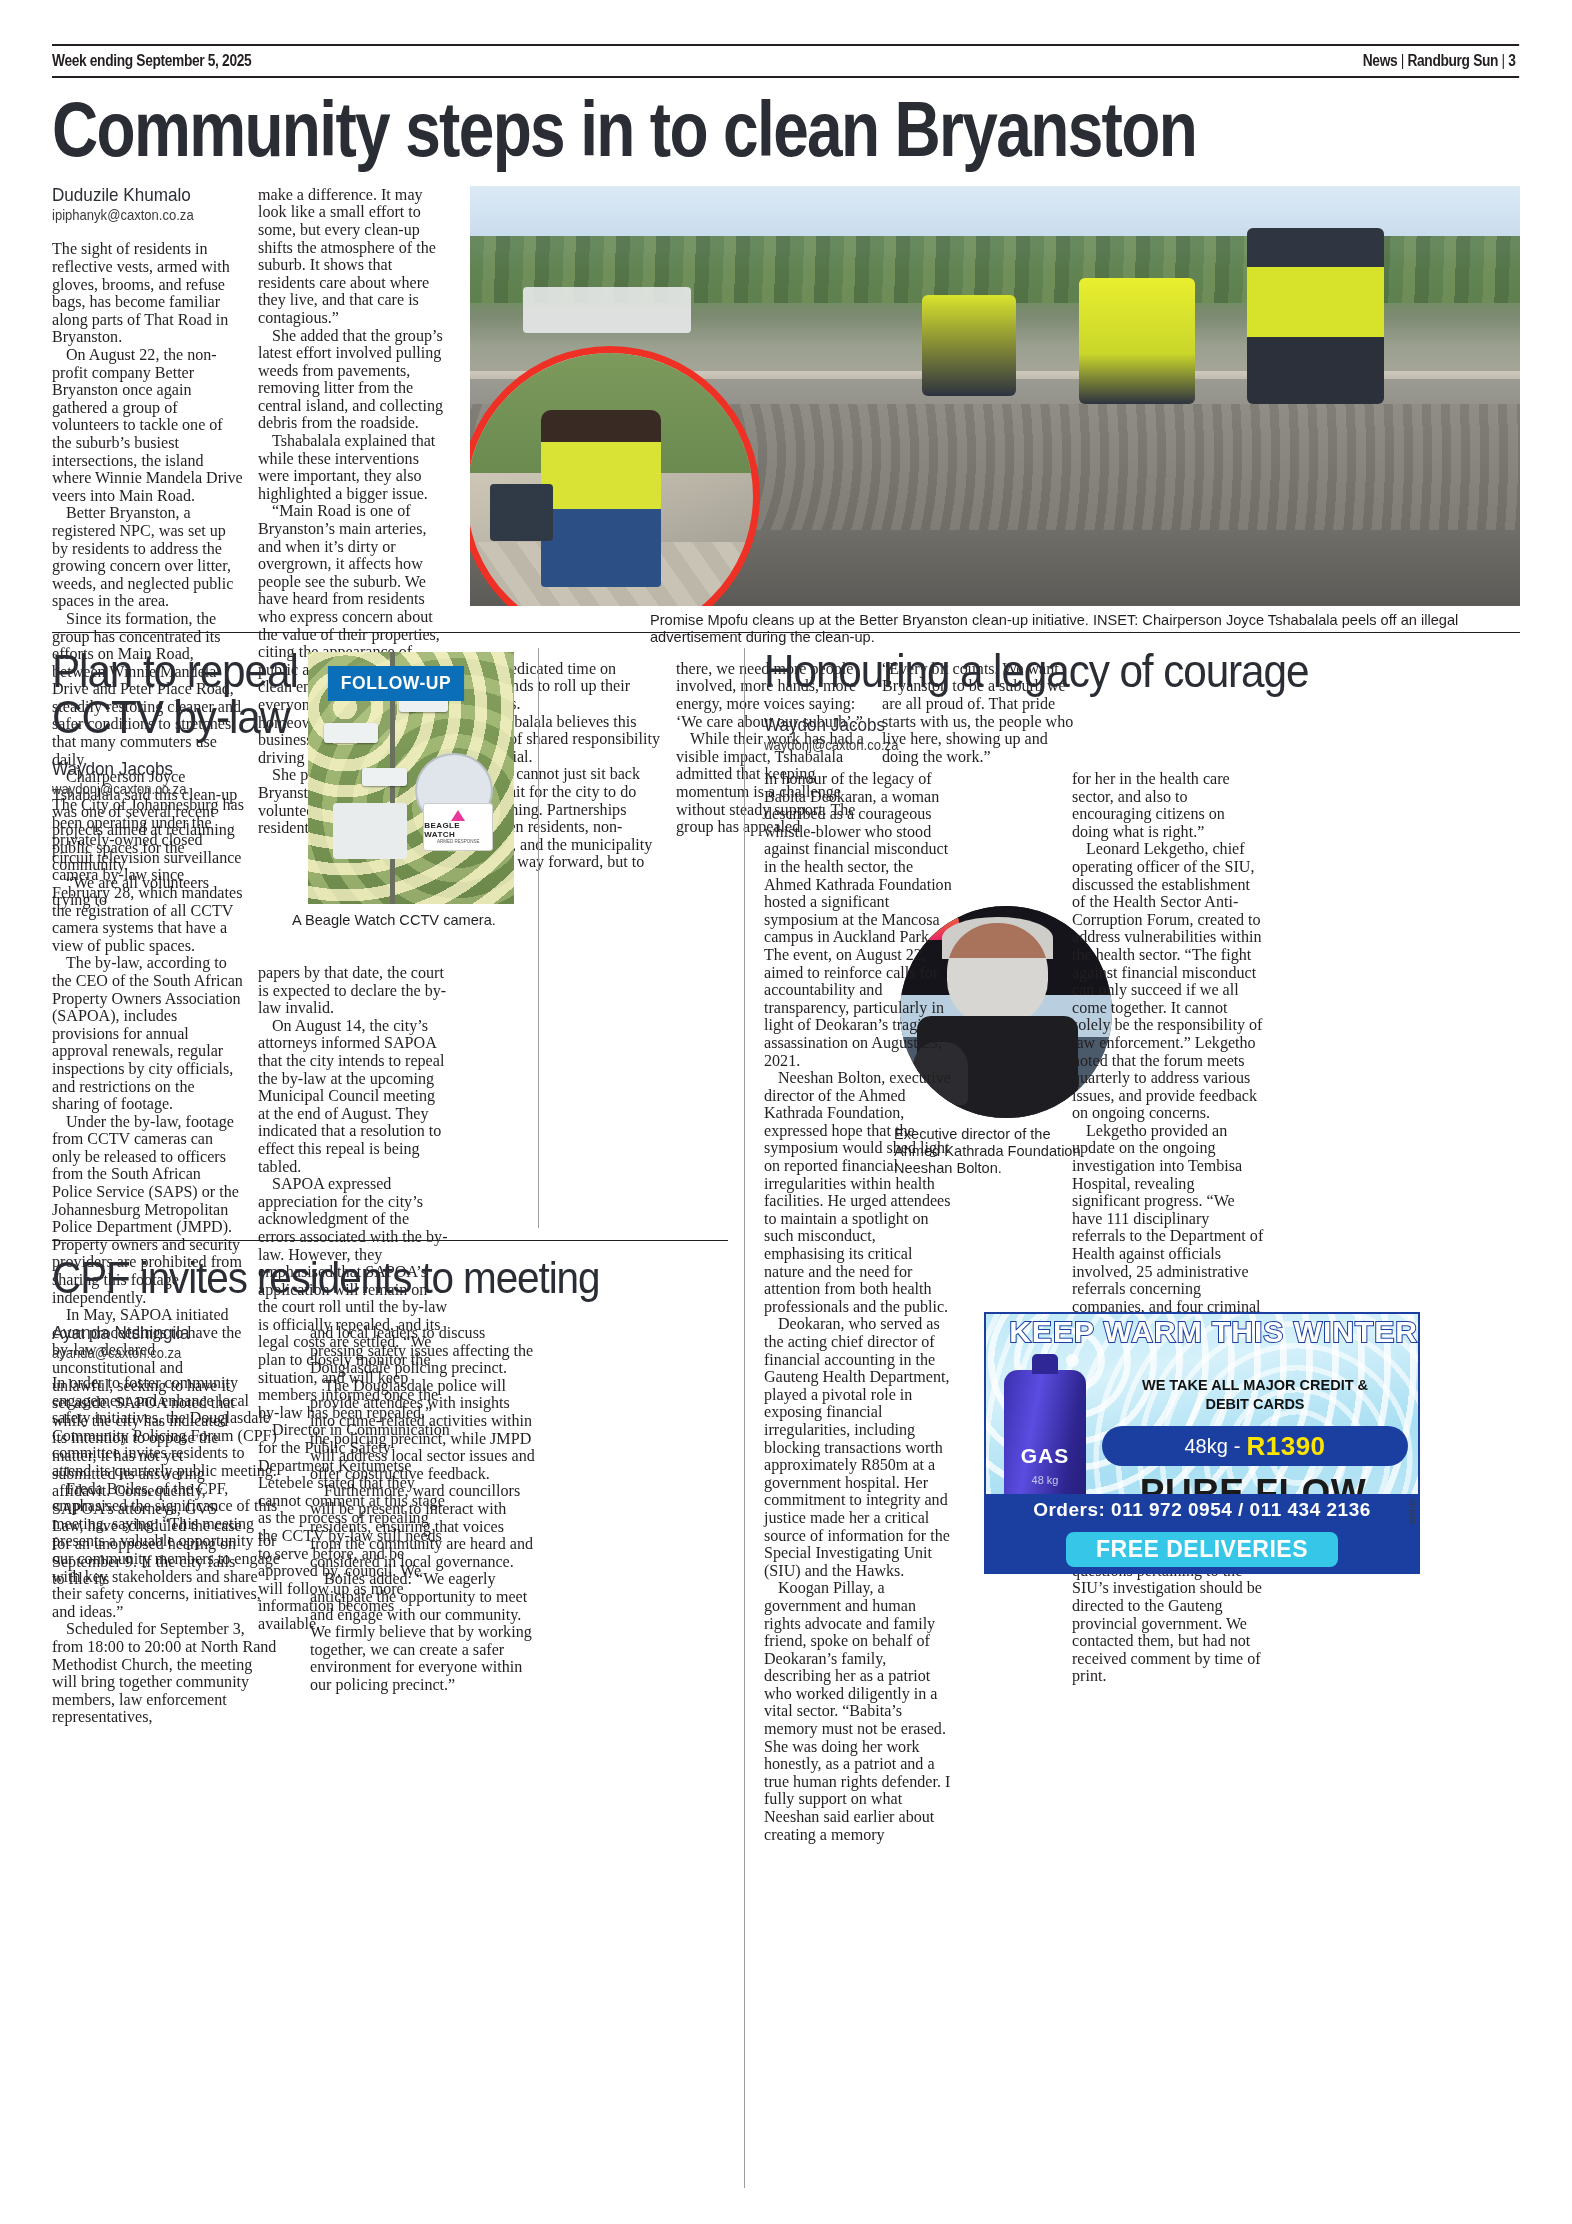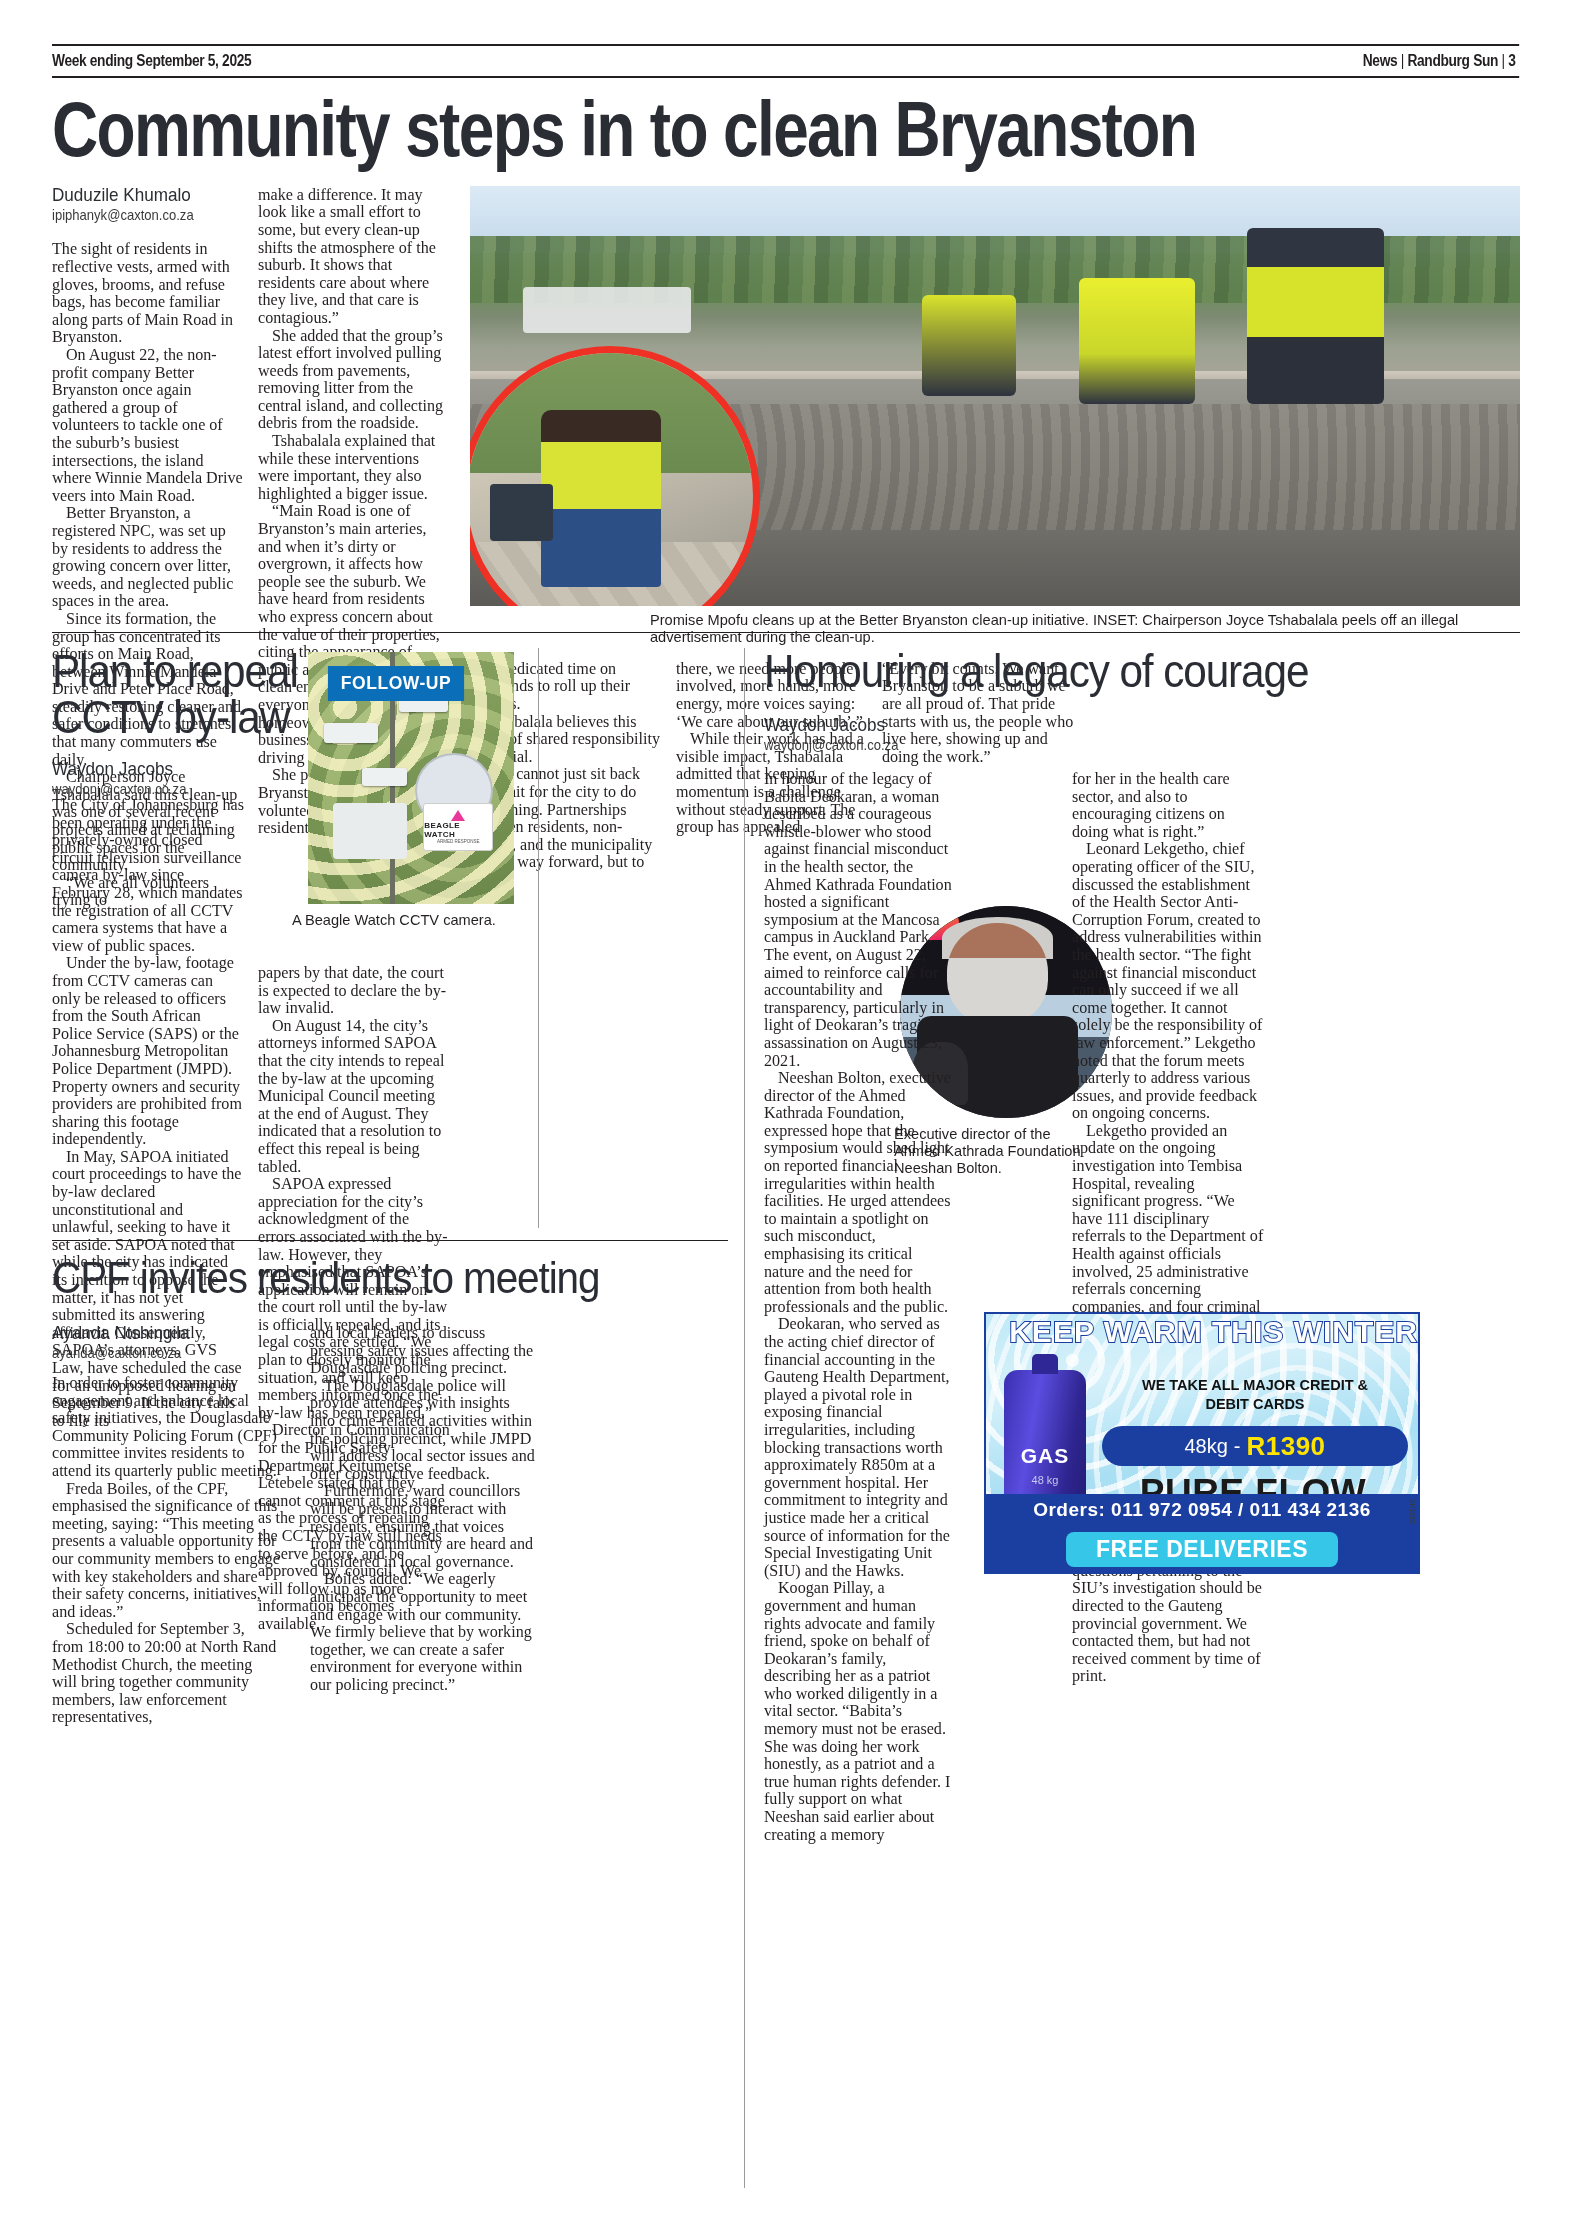--- a/index.html
+++ b/index.html
@@ -283,21 +283,21 @@
     </span>
   </div>
 
   <div class="hl-main">Community steps in to clean Bryanston</div>
 
   <div style="position:relative; height:470px;">
 
     <div class="body-col" style="position:absolute; left:0; top:0; width:192px;">
       <div class="byline-name">Duduzile Khumalo</div>
       <div class="byline-mail" style="margin-bottom:16px;">ipiphanyk@caxton.co.za</div>
-      <p>The sight of residents in reflective vests, armed with gloves, brooms, and refuse bags, has become familiar along parts of Main Road in Bryanston.</p>
+      <p>The sight of residents in reflective vests, armed with gloves, brooms, and refuse bags, has become familiar along parts of That Road in Bryanston.</p>
       <p>On August 22, the non-profit company Better Bryanston once again gathered a group of volunteers to tackle one of the suburb’s busiest intersections, the island where Winnie Mandela Drive veers into Main Road.</p>
       <p>Better Bryanston, a registered NPC, was set up by residents to address the growing concern over litter, weeds, and neglected public spaces in the area.</p>
       <p>Since its formation, the group has concentrated its efforts on Main Road, between Winnie Mandela Drive and Peter Place Road, steadily restoring cleaner and safer conditions to stretches that many commuters use daily.</p>
       <p>Chairperson Joyce Tshabalala said this clean-up was one of several recent projects aimed at reclaiming public spaces for the community.</p>
       <p>“We are all volunteers trying to</p>
     </div>
 
     <div class="body-col" style="position:absolute; left:206px; top:2px; width:192px;">
       <p style="text-indent:0">make a difference. It may look like a small effort to some, but every clean-up shifts the atmosphere of the suburb. It shows that residents care about where they live, and that care is contagious.”</p>
       <p>She added that the group’s latest effort involved pulling weeds from pavements, removing litter from the central island, and collecting debris from the roadside.</p>
@@ -350,20 +350,21 @@
     <div class="hl-sec">Plan to repeal</div>
     <div class="hl-sec">CCTV by-law</div>
 
     <div style="margin-top:18px;">
       <div class="byline-name">Waydon Jacobs</div>
       <div class="byline-mail">waydonj@caxton.co.za</div>
     </div>
 
     <div class="body-col" style="position:absolute; left:0; top:148px; width:192px;">
       <p style="text-indent:0">The City of Johannesburg has been operating under the privately-owned closed circuit television surveillance camera by-law since February 28, which mandates the registration of all CCTV camera systems that have a view of public spaces.</p>
+      <p>The by-law, according to the CEO of the South African Property Owners Association (SAPOA), includes provisions for annual approval renewals, regular inspections by city officials, and restrictions on the sharing of footage.</p>
       <p>Under the by-law, footage from CCTV cameras can only be released to officers from the South African Police Service (SAPS) or the Johannesburg Metropolitan Police Department (JMPD). Property owners and security providers are prohibited from sharing this footage independently.</p>
       <p>In May, SAPOA initiated court proceedings to have the by-law declared unconstitutional and unlawful, seeking to have it set aside. SAPOA noted that while the city has indicated its intention to oppose the matter, it has not yet submitted its answering affidavit. Consequently, SAPOA’s attorneys, GVS Law, have scheduled the case for an unopposed hearing on September 9. If the city fails to file its</p>
       <p></p>
     </div>
 
     <div class="body-col" style="position:absolute; left:206px; top:316px; width:192px;">
       <p style="text-indent:0">papers by that date, the court is expected to declare the by-law invalid.</p>
       <p>On August 14, the city’s attorneys informed SAPOA that the city intends to repeal the by-law at the upcoming Municipal Council meeting at the end of August. They indicated that a resolution to effect this repeal is being tabled.</p>
       <p>SAPOA expressed appreciation for the city’s acknowledgment of the errors associated with the by-law. However, they emphasised that SAPOA’s application will remain on the court roll until the by-law is officially repealed, and its legal costs are settled. “We plan to closely monitor the situation, and will keep members informed once the by-law has been repealed.”</p>
       <p>Director in Communication for the Public Safety Department Keitumetse Letebele stated that they cannot comment at this stage as the process of repealing the CCTV by-law still needs to serve before, and be approved by, council. We will follow up as more information becomes available.</p>

